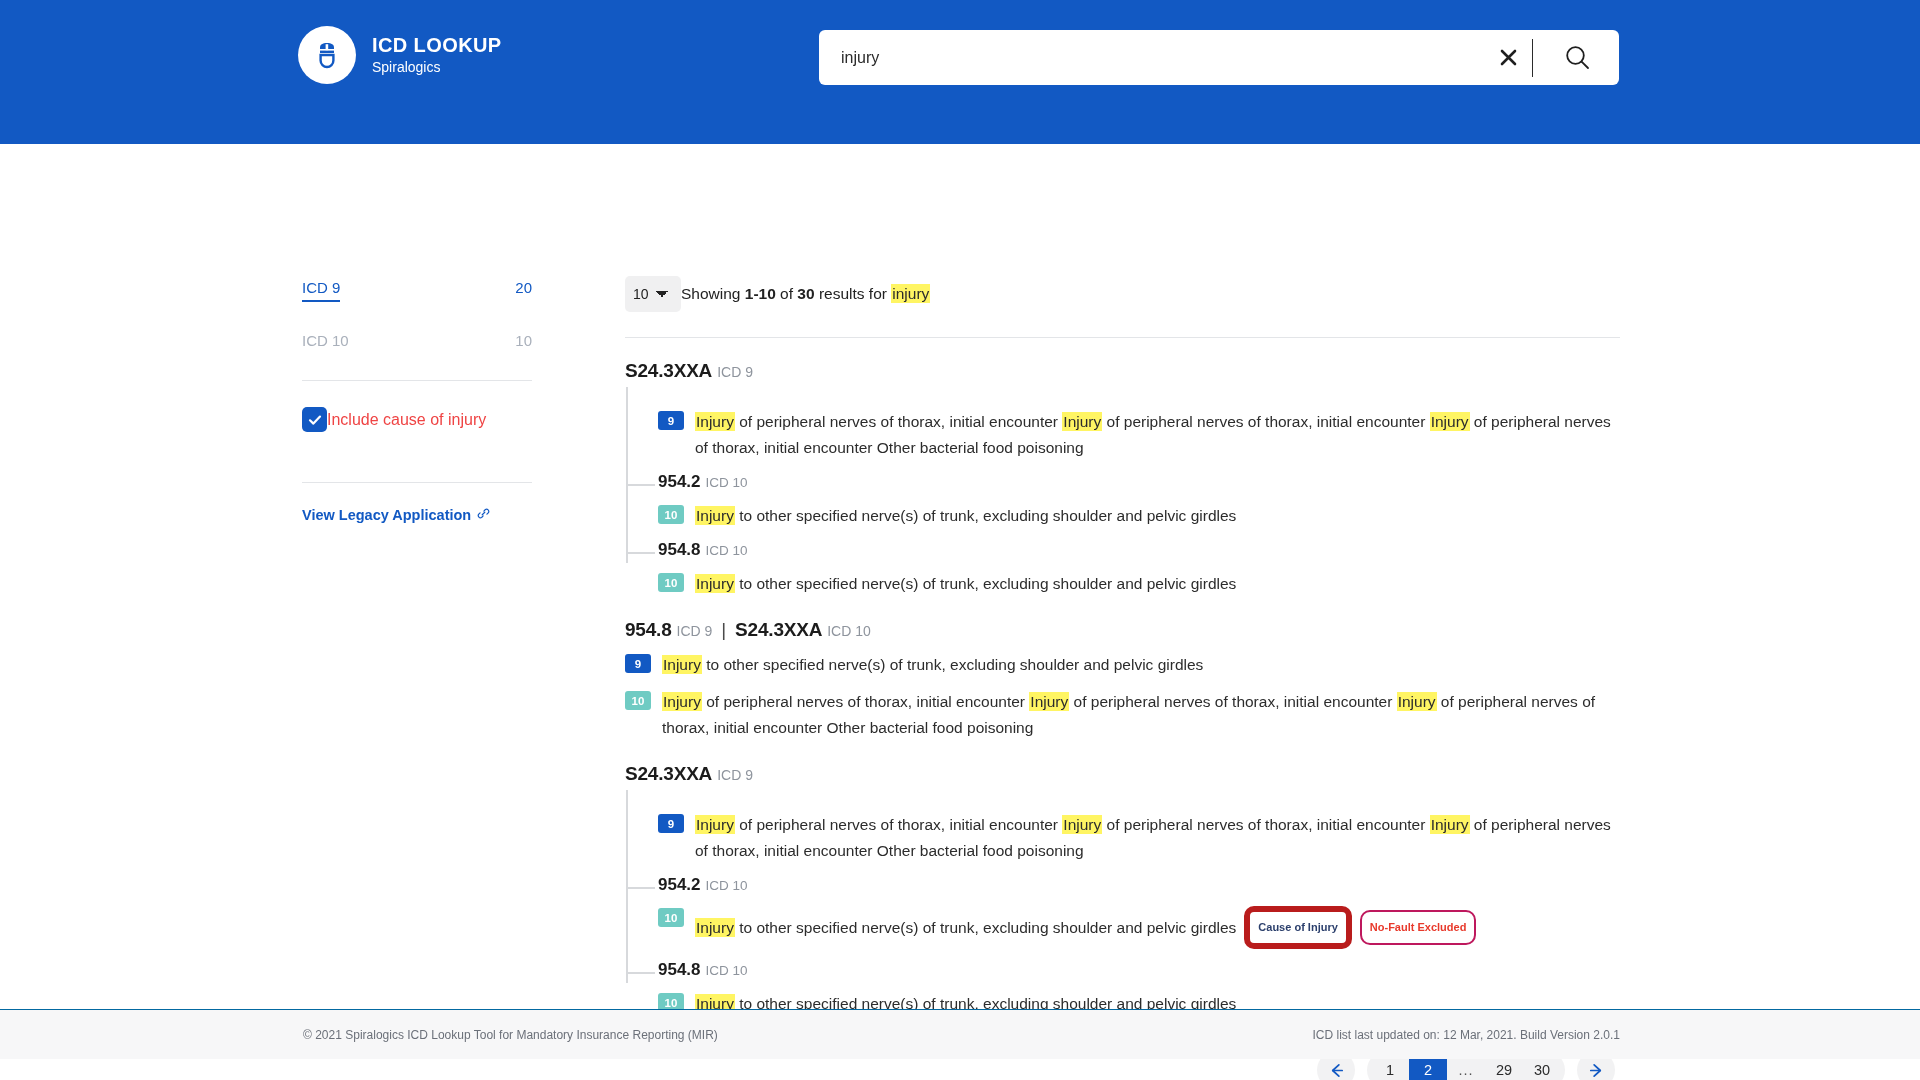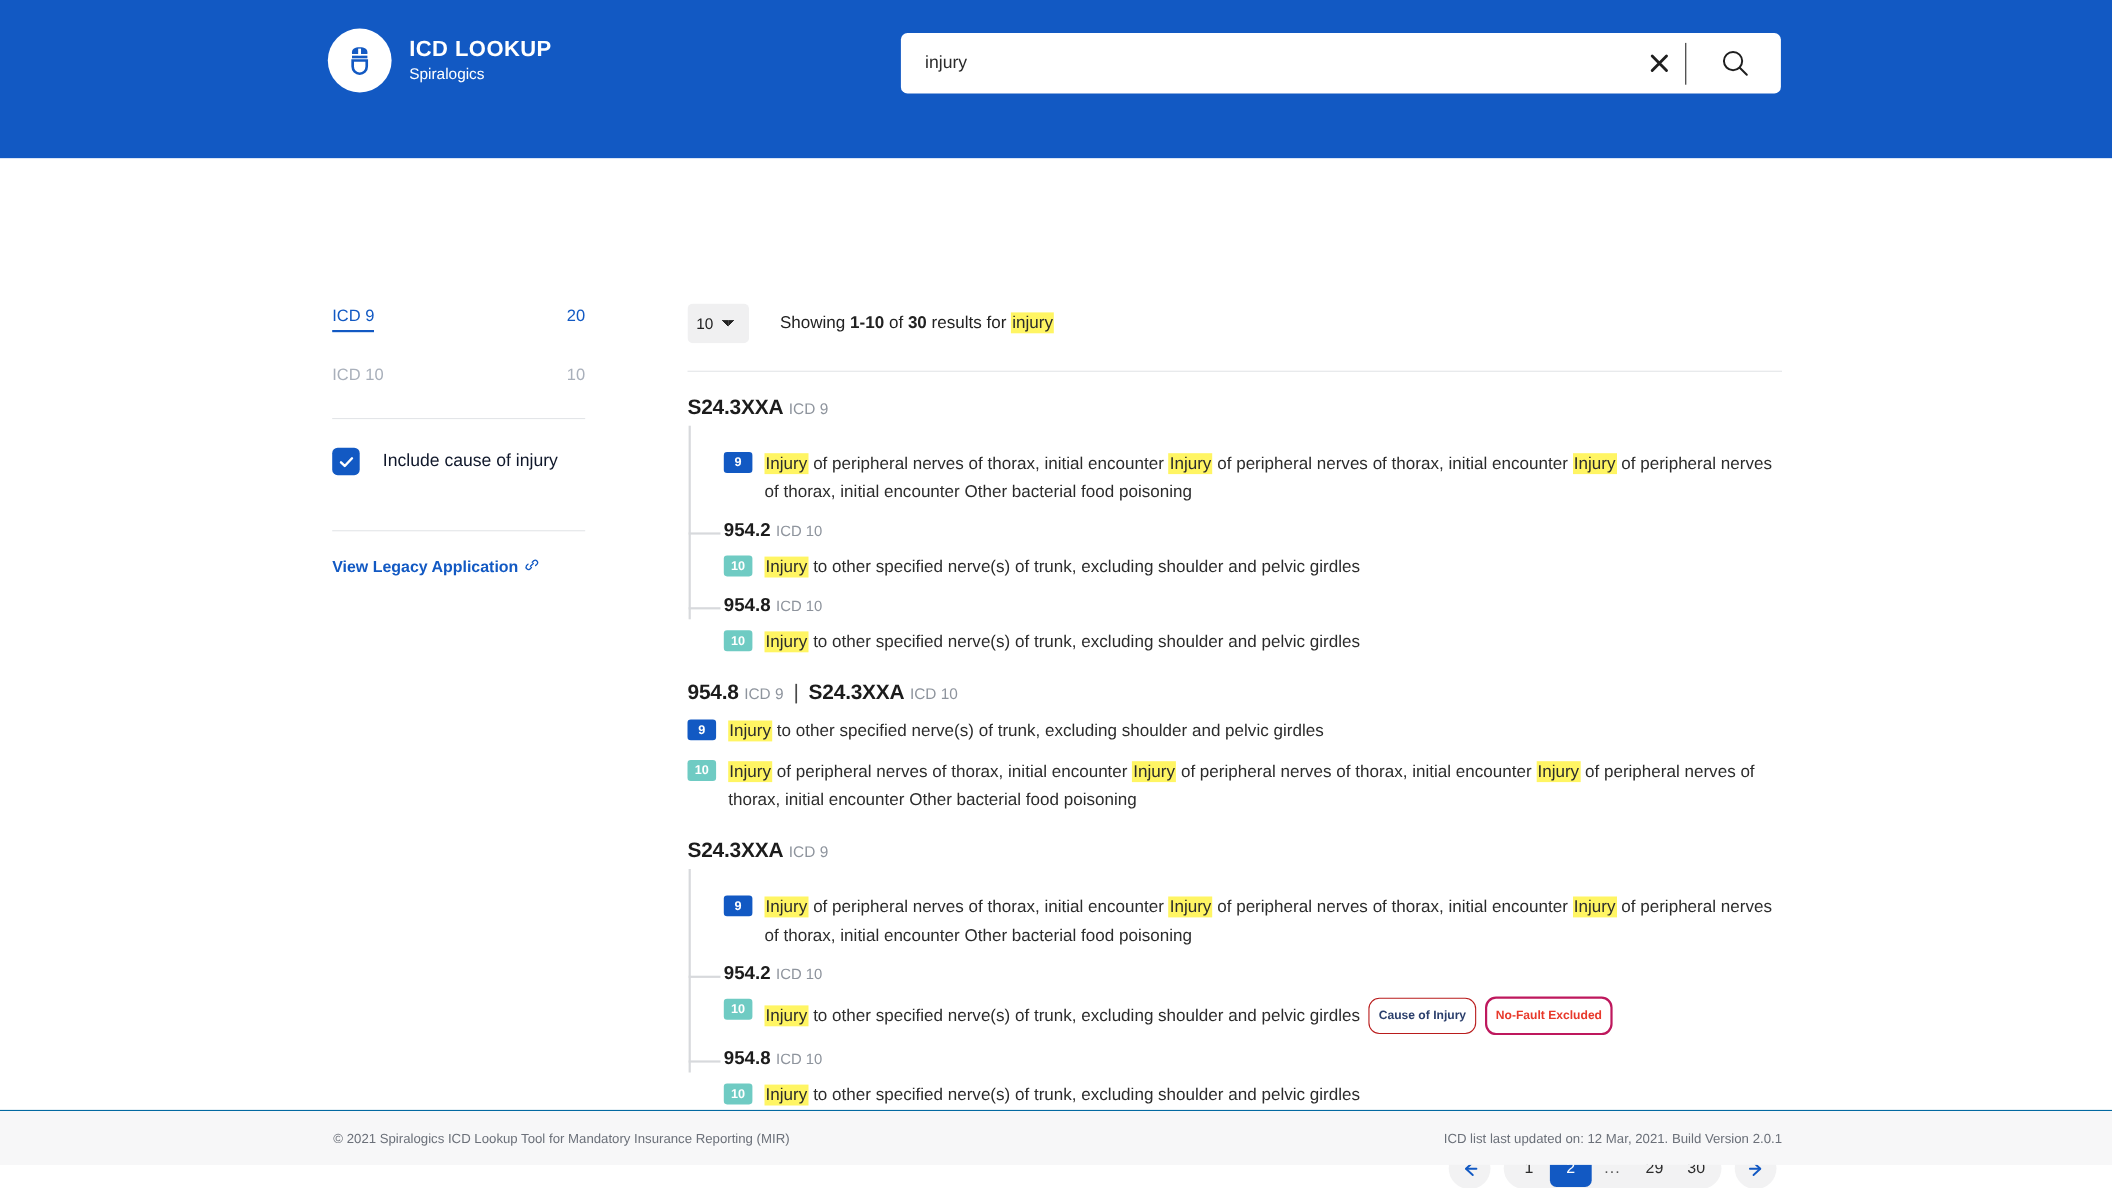--- a/index.html
+++ b/index.html
@@ -141,23 +141,22 @@
     cursor: pointer;
   }
   .checkbox {
     width: 25px; height: 25px;
     border-radius: 5px;
     background: #1259c3;
     display: flex; align-items: center; justify-content: center;
     flex: none;
   }
   .checkbox-label {
-    margin-left: 21px;
     font-size: 16px;
-    color: #0f172a;
+    color: #ef4444;
   }
 
   .legacy-link {
     display: inline-flex;
     align-items: center;
     gap: 6px;
     margin-top: 24px;
     color: #1259c3;
     font-size: 14.5px;
     font-weight: bold;
@@ -193,21 +192,20 @@
     background-image:
       linear-gradient(45deg, transparent 50%, #222 50%),
       linear-gradient(135deg, #222 50%, transparent 50%);
     background-position:
       calc(100% - 19px) 15px,
       calc(100% - 13px) 15px;
     background-size: 6px 6px, 6px 6px;
     background-repeat: no-repeat;
   }
   .showing {
-    margin-left: 28px;
     font-size: 15.5px;
     color: #222;
   }
   .showing b { font-weight: bold; }
 
   .results-sep {
     height: 1px;
     background: #e3e5e8;
     margin-top: 21px;
   }
@@ -304,21 +302,21 @@
   .tag {
     display: inline-block;
     border-radius: 10px;
     font-size: 11px;
     font-weight: bold;
     padding: 2px 8px 3px 8px;
     margin-left: 8px;
     vertical-align: 2px;
     white-space: nowrap;
   }
-  .tag.cause { border: 1px solid #b91c1c; color: #2b3f6c; }
+  .tag.cause { border: 6px solid #b91c1c; color: #2b3f6c; }
   .tag.nofault { border: 2px solid #be185d; color: #e8392b; }
 
   
   .pagination {
     display: flex;
     align-items: center;
     justify-content: flex-end;
     gap: 12px;
     margin-top: 34px;
     padding-right: 5px;

